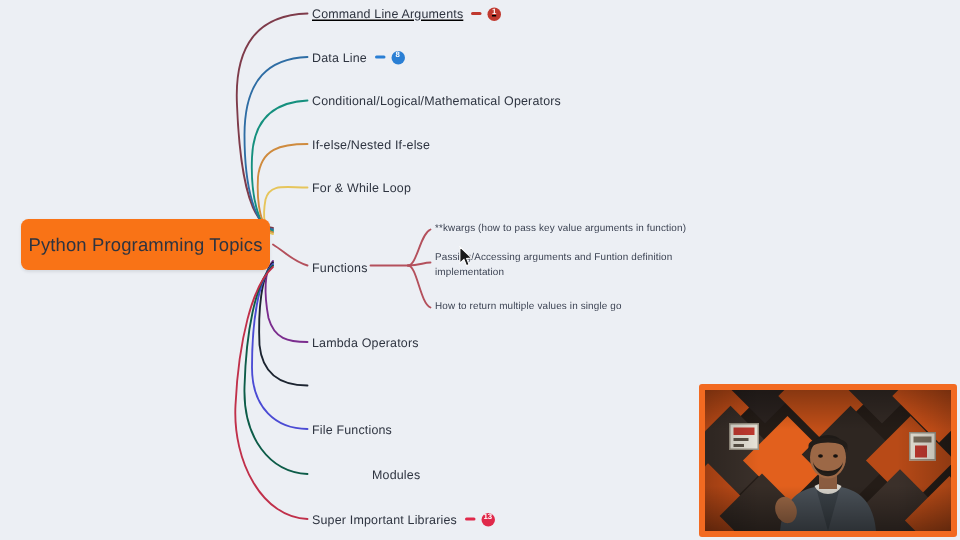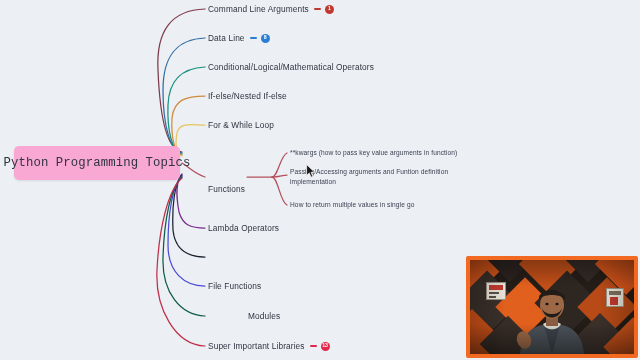--- a/index.html
+++ b/index.html
@@ -145,25 +145,25 @@
       <path d="M182,177 C170,188 164,222 163,258 C162,292 180,315 205,316" stroke="#0d5c48"></path>
       <path d="M182,178 C168,190 159,228 157,270 C155,308 175,345 205,346" stroke="#c0304a"></path>
 
       <path d="M247,177 L272,177" stroke="#b4505c"></path>
       <path d="M272,177 C278,177 280,156 287,153" stroke="#b4505c"></path>
       <path d="M272,177 C280,177 282,175 287,175" stroke="#b4505c"></path>
       <path d="M272,177 C278,177 280,202 287,205" stroke="#b4505c"></path>
     </g>
   </svg>
 
-  <div class="root-node" style="background: #f9a8d4; font-family: Liberation Mono, monospace;">
+  <div class="root-node" style="background: #f97316;">
     <span>Python Programming Topics</span>
   </div>
 
-  <div class="topic" style="left:208px; top:2px;">
+  <div class="topic" style="left:208px; top:2px;text-decoration:underline;">
     <span class="t-label">Command Line Arguments</span>
     <span class="badge-link" style="background: rgb(192, 57, 47);"></span>
     <span class="badge" style="background: rgb(192, 57, 47);">1</span>
   </div>
 
   <div class="topic" style="left:208px; top:31px;">
     <span class="t-label">Data Line</span>
     <span class="badge-link" style="background: rgb(42, 127, 212);"></span>
     <span class="badge" style="background: rgb(42, 127, 212);">8</span>
   </div>
@@ -173,21 +173,21 @@
   </div>
 
   <div class="topic" style="left:208px; top:89px;">
     <span class="t-label">If-else/Nested If-else</span>
   </div>
 
   <div class="topic" style="left:208px; top:118px;">
     <span class="t-label">For &amp; While Loop</span>
   </div>
 
-  <div class="topic" style="left:208px; top:182px;">
+  <div class="topic" style="left:208px; top:171px;">
     <span class="t-label">Functions</span>
   </div>
 
   <div class="topic" style="left:208px; top:221px;">
     <span class="t-label">Lambda Operators</span>
   </div>
 
 
   <div class="topic" style="left:208px; top:279px;">
     <span class="t-label">File Functions</span>

